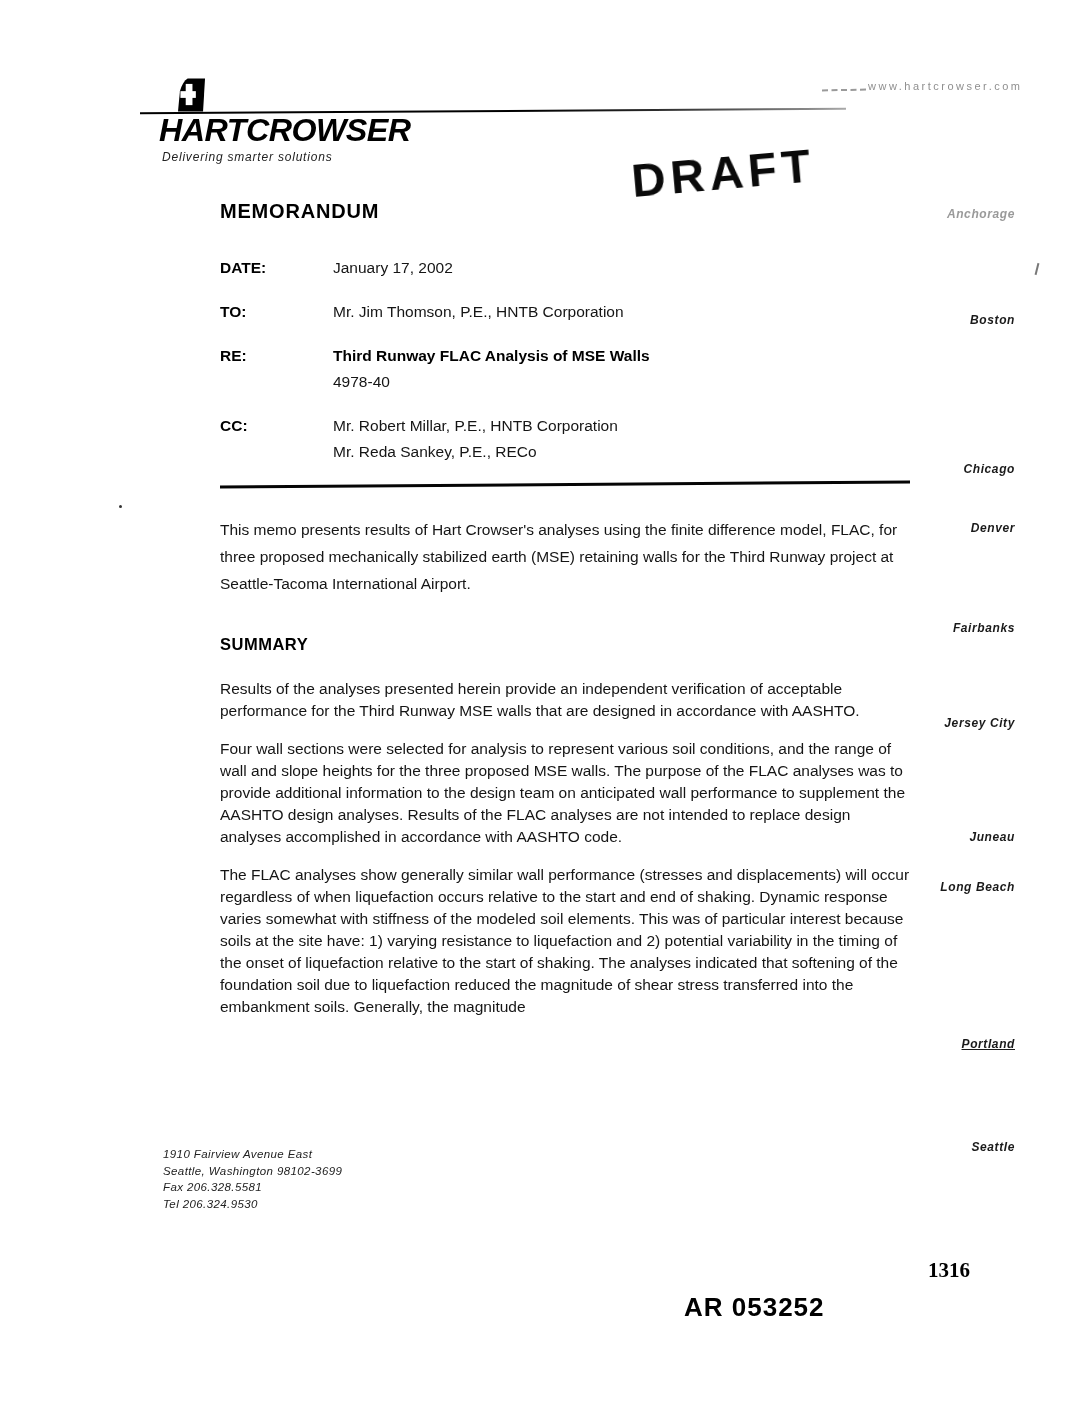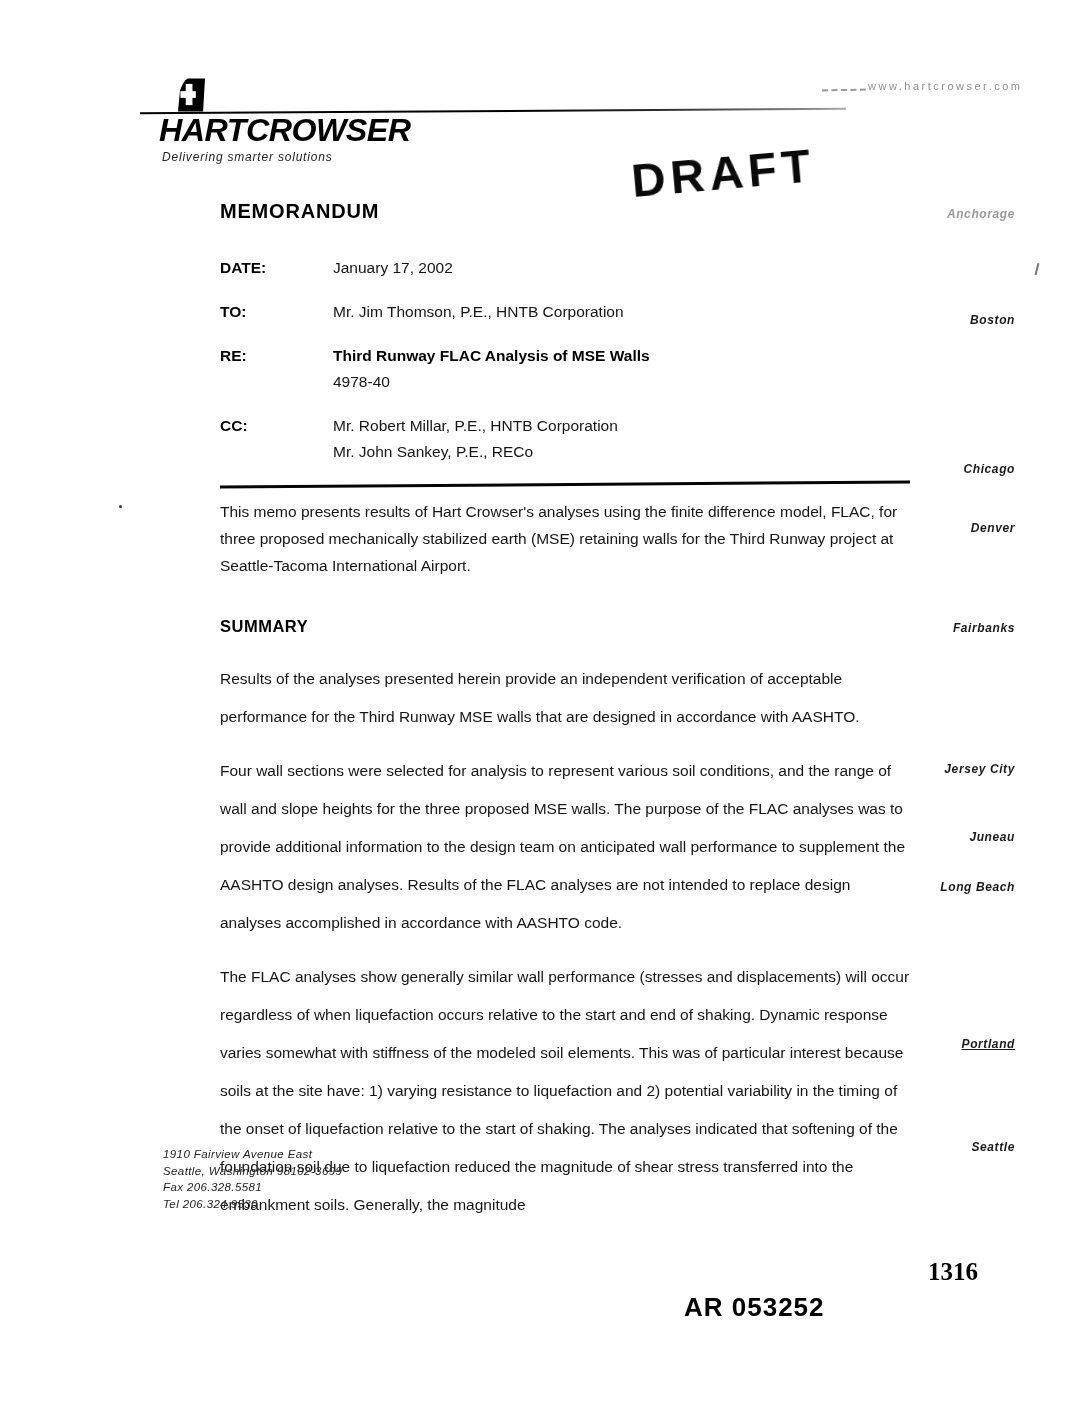--- a/index.html
+++ b/index.html
@@ -50,48 +50,48 @@
   .memo-col{position:absolute;left:220px;top:200px;width:690px;}
   .memo-title{font-size:20px;font-weight:bold;letter-spacing:0.8px;margin:0 0 32px 0;color:#000;}
   .field-row{display:flex;margin-bottom:18px;font-size:15.5px;line-height:26px;}
   .field-label{width:113px;flex:0 0 113px;font-weight:bold;color:#000;}
   .field-lines{flex:1;}
   .bold-line{font-weight:bold;color:#000;}
   .divider{
     margin-top:16px;height:3px;background:#050505;width:100%;
     transform:rotate(-0.4deg);
   }
-  .intro-para{margin:12px 0 0 0;font-size:15.5px;line-height:27px;}
+  .intro-para{margin:30px 0 0 0;font-size:15.5px;line-height:27px;}
   .section-heading{font-size:16.5px;font-weight:bold;letter-spacing:0.5px;color:#000;margin:38px 0 24px 0;}
-  .body-para{margin:7px 0 16px 0;font-size:15.5px;line-height:38px;}
+  .body-para{margin:7px 0 16px 0;font-size:15.5px;line-height:22px;}
   
   .city{
     position:absolute;right:73px;
     font-size:12px;font-style:italic;font-weight:bold;color:#1a1a1a;
     letter-spacing:0.6px;white-space:nowrap;filter:blur(0.2px);
   }
   .city:nth-of-type(1){top:207px;color:#9a9a9a;filter:blur(0.5px);}
   .city:nth-of-type(2){top:313px;}
   .city:nth-of-type(3){top:417px;margin-top:45px;}
   .city:nth-of-type(4){top:521px;}
   .city:nth-of-type(5){top:621px;}
-  .city:nth-of-type(6){top:762px;}
+  .city:nth-of-type(6){top:716px;}
   .city:nth-of-type(7){top:830px;}
   .city:nth-of-type(8){top:880px;}
   .city:nth-of-type(9){top:1037px;text-decoration:underline;}
   .city:nth-of-type(10){top:1140px;}
   
   .address-block{
     position:absolute;left:163px;top:1146px;
     font-size:11.5px;font-style:italic;color:#222;
     line-height:16.5px;letter-spacing:0.4px;filter:blur(0.2px);
   }
   .page-number{
     position:absolute;left:928px;top:1258px;
-    font-family:"Liberation Serif", serif;font-weight:bold;font-size:25px;color:#000;
+    font-family:"Liberation Serif", serif;font-weight:bold;font-size:21px;color:#000;
   }
   .doc-number{
     position:absolute;left:684px;top:1292px;
     font-size:26px;font-weight:bold;letter-spacing:1px;color:#000;
   }
   
   .dot-artifact{position:absolute;left:119px;top:505px;width:3px;height:3px;background:#333;border-radius:50%;}
   .mark-artifact{position:absolute;left:1036px;top:263px;width:2px;height:12px;background:#777;transform:rotate(14deg);filter:blur(0.6px);}
 </style>
 </head>
@@ -134,21 +134,21 @@
       <div class="field-lines">
         <div class="bold-line">Third Runway FLAC Analysis of MSE Walls</div>
         <div>4978-40</div>
       </div>
     </div>
 
     <div class="field-row">
       <div class="field-label">CC:</div>
       <div class="field-lines">
         <div>Mr. Robert Millar, P.E., HNTB Corporation</div>
-        <div>Mr. John Sankey, P.E., RECo</div>
+        <div>Mr. Reda Sankey, P.E., RECo</div>
       </div>
     </div>
 
     <div class="divider"></div>
 
     <p class="intro-para">This memo presents results of Hart Crowser's analyses using the finite difference model, FLAC, for three proposed mechanically stabilized earth (MSE) retaining walls for the Third Runway project at Seattle-Tacoma International Airport.</p>
 
     <div class="section-heading">SUMMARY</div>
 
     <p class="body-para">Results of the analyses presented herein provide an independent verification of acceptable performance for the Third Runway MSE walls that are designed in accordance with AASHTO.</p>

